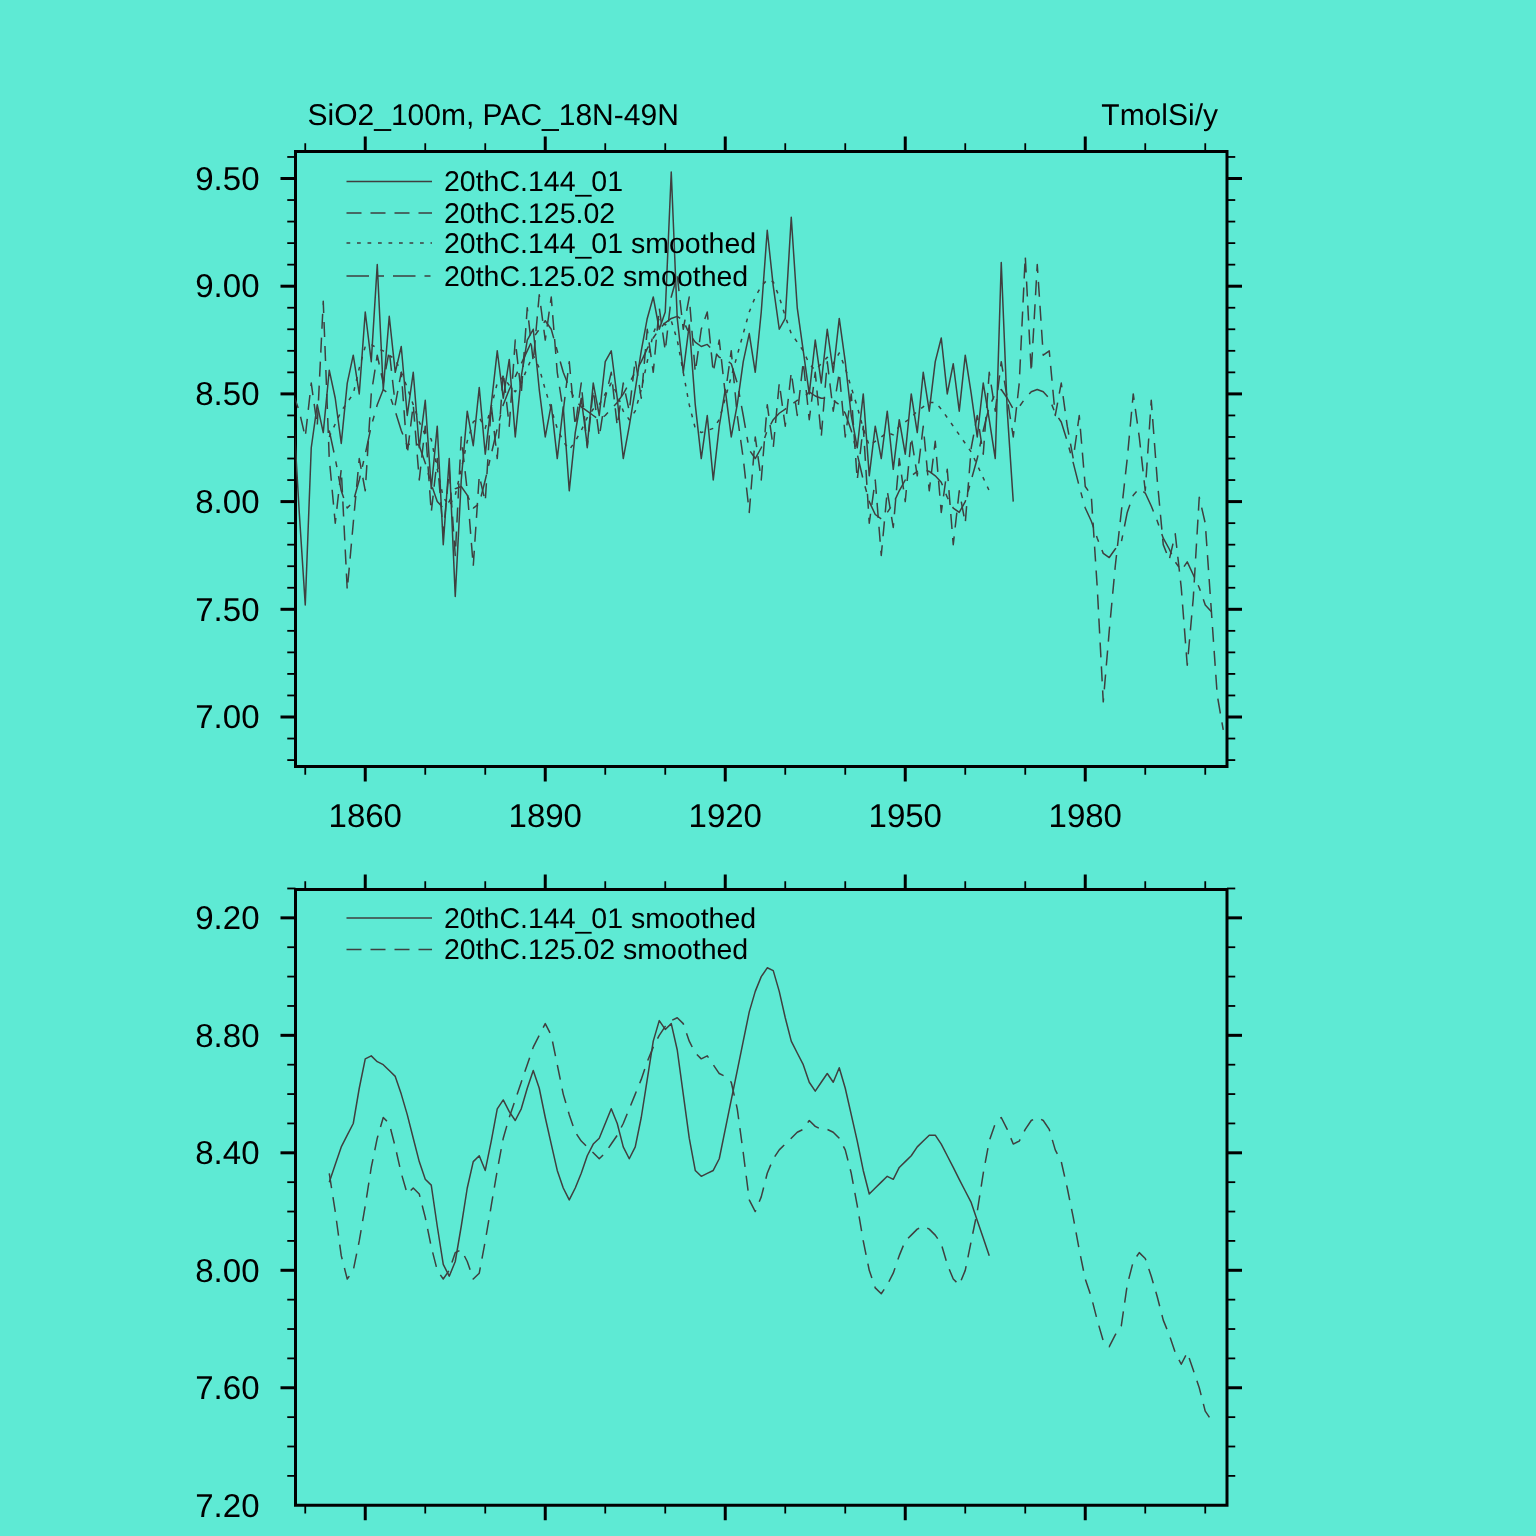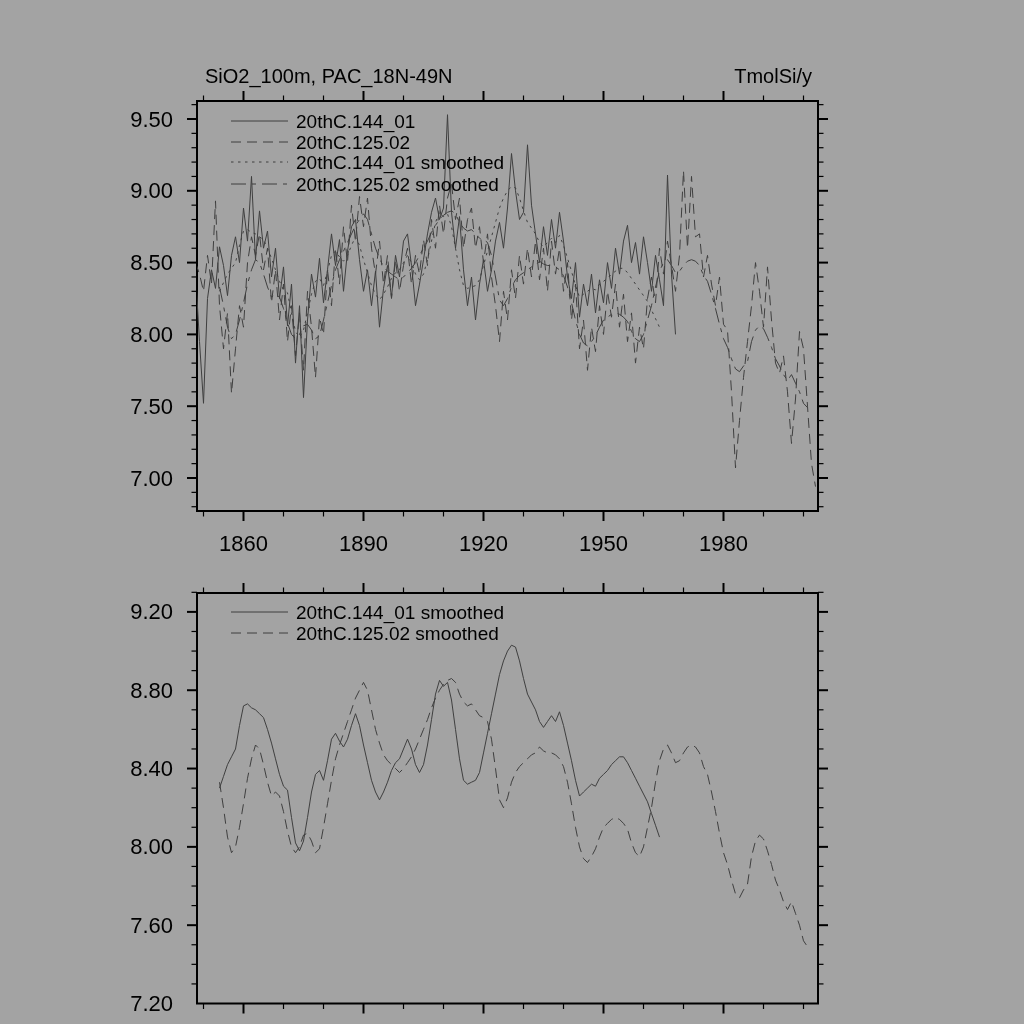--- a/index.html
+++ b/index.html
@@ -1,16 +1,16 @@
 <!DOCTYPE html>
 <html><head>
 <meta charset="utf-8">
 <style>
   html,body{margin:0;padding:0;background:#ffffff;}
-  #figure{position:relative;width:1024px;height:1024px;background:#a3a3a3;overflow:hidden;
+  #figure{position:relative;width:1024px;height:1024px;background:#5eead4;overflow:hidden;
           font-family:"Liberation Sans","DejaVu Sans",sans-serif;}
   svg text{fill:#000000;}
   .title-text{font-size:20px;}
   .axis-label{font-size:22px;}
   .legend-label{font-size:19px;}
 </style>
 </head>
 <body>
 
 <div id="figure">

